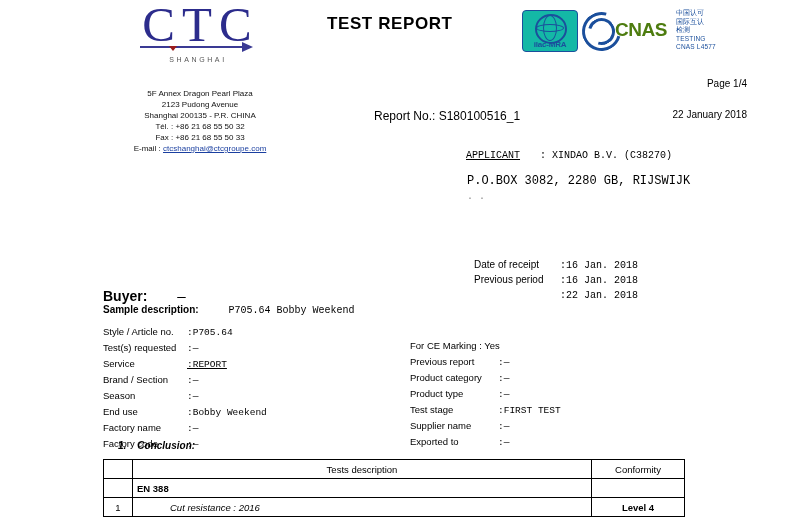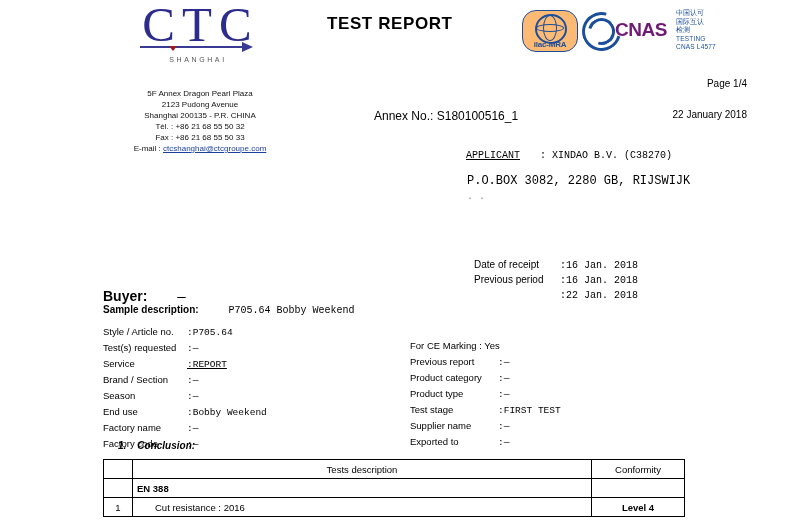--- a/index.html
+++ b/index.html
@@ -90,22 +90,22 @@
   }
 
   
   .mark-ilac {
     position: absolute;
     left: 522px;
     top: 10px;
     width: 54px;
     height: 40px;
     border: 1px solid #1b4f9c;
-    border-radius: 14px;
-    background: #fdba74;
+    border-radius: 4px;
+    background: #14b8a6;
     overflow: hidden;
   }
   .mark-ilac .globe {
     position: absolute;
     left: 12px; top: 3px;
     width: 28px; height: 26px;
     border-radius: 50%;
     border: 2px solid #1b4f9c;
   }
   .mark-ilac .globe:before,
@@ -157,21 +157,21 @@
     border-left-color: transparent;
     transform: rotate(-30deg);
   }
   .mark-cnas .cnas-text {
     position: absolute;
     left: 33px;
     top: 9px;
     font-family: "Liberation Sans", sans-serif;
     font-size: 19px;
     font-weight: bold;
-    color: #701a75;
+    color: #4d7c0f;
     letter-spacing: -0.5px;
   }
   .mark-cnas-cn {
     position: absolute;
     left: 676px;
     top: 9px;
     font-size: 7px;
     line-height: 8.5px;
     color: #1b4f9c;
   }
@@ -327,21 +327,21 @@
   .tbl td {
     border: 1px solid #000;
     padding: 2px 4px;
     height: 14px;
   }
   .tbl .c-idx { width: 20px; text-align: center; }
   .tbl .c-desc { text-align: center; }
   .tbl .c-conf { width: 84px; text-align: center; }
   .tbl .left { text-align: left; margin-left: 32px; }
   .tbl .bold { font-weight: bold; }
-  .tbl .indent { padding-left: 22px; }
+  .tbl .indent { padding-left: 37px; font-style: italic; }
 </style>
 </head>
 <body>
 
 <div class="header">
 
   <div class="logo-block">
     <div class="logo-ctc">CTC</div>
     <div class="logo-arrow">
       <div class="bar"></div>
@@ -377,21 +377,21 @@
   <div>2123 Pudong Avenue</div>
   <div>Shanghai 200135 - P.R. CHINA</div>
   <div>Tél. : +86 21 68 55 50 32</div>
   <div>Fax : +86 21 68 55 50 33</div>
   <div>
     <span>E-mail : </span><span class="mail-link">ctcshanghai@ctcgroupe.com</span>
   </div>
 </div>
 
 <div class="page-no">Page 1/4</div>
-<div class="report-no">Annex No.: S180100516_1</div>
+<div class="report-no">Report No.: S180100516_1</div>
 <div class="report-date">22 January 2018</div>
 
 <div class="applicant-label">APPLICANT</div>
 <div class="applicant-name"><span>:</span> <span>XINDAO B.V.  (C38270)</span></div>
 <div class="applicant-addr">P.O.BOX 3082, 2280 GB, RIJSWIJK</div>
 <div class="applicant-addr2">. .</div>
 
 <div class="receipt">
   <div class="row">
     <span class="lbl">Date of receipt</span><span class="val">:16 Jan. 2018</span>

